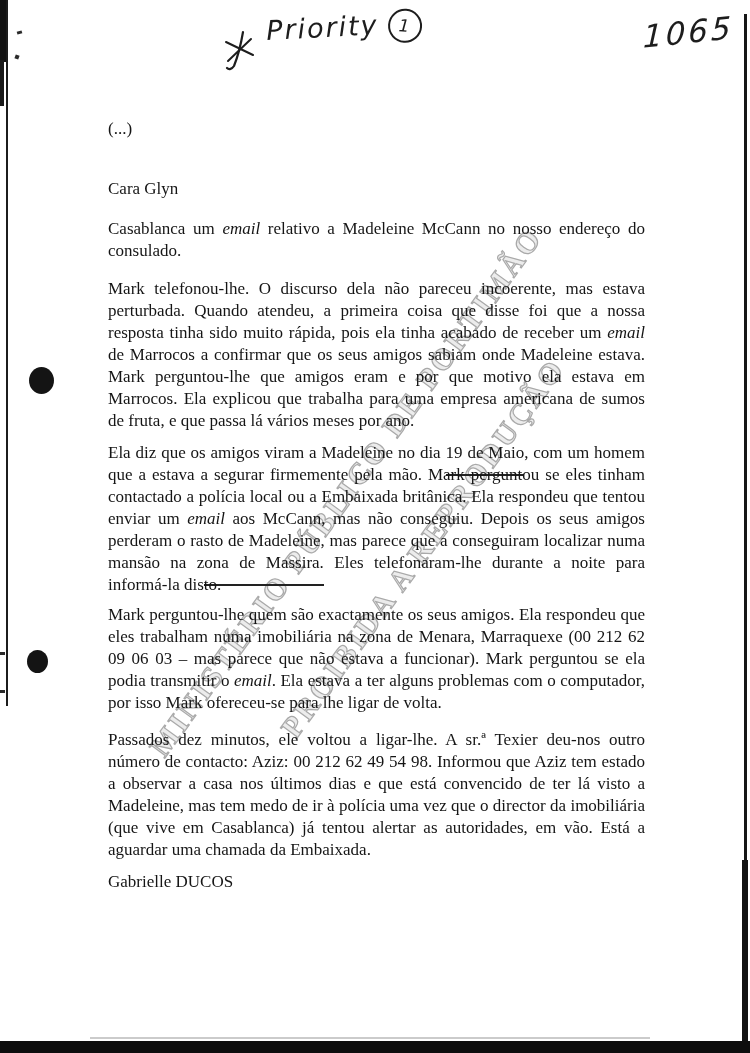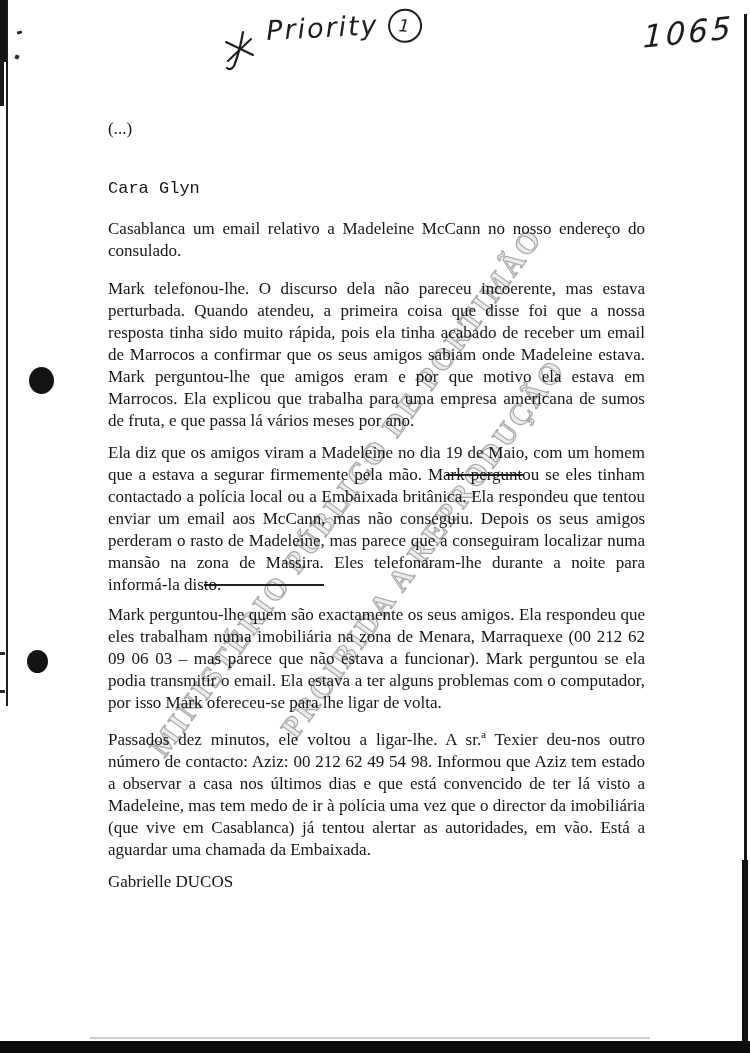--- a/index.html
+++ b/index.html
@@ -67,30 +67,30 @@
   .wm2 { left:423px; top:548px; }
 
   
   .content {
     position:absolute; z-index:2; left:108px; top:118px; width:537px;
     font-size:17px; line-height:22px; color:#151515;
     text-align:justify;
   }
   .content p { margin:0; }
   .ellipsis   { margin:0; }
-  .salutation { margin-top:38px !important;font-family:Liberation Mono, monospace; }
+  .salutation { margin-top:38px !important; }
   .para-1a    { margin-top:18px !important; }
   .para-1b    { margin-top:0 !important; }
   .para-2     { margin-top:16px !important; }
   .para-3     { margin-top:10px !important; }
   .para-4     { margin-top:8px  !important; }
   .para-5     { margin-top:15px !important; }
   .signature  { margin-top:10px !important; text-align:left; }
 
-  .seg-i { }
+  .seg-i { font-style:italic; }
   .seg-u { border-bottom:2px solid #222; padding-bottom:12px; }
 </style>
 </head>
 <body>
 
 <div class="page">
 
   <div class="left-band"></div>
   <div class="left-band2"></div>
   <div class="left-line"></div>

